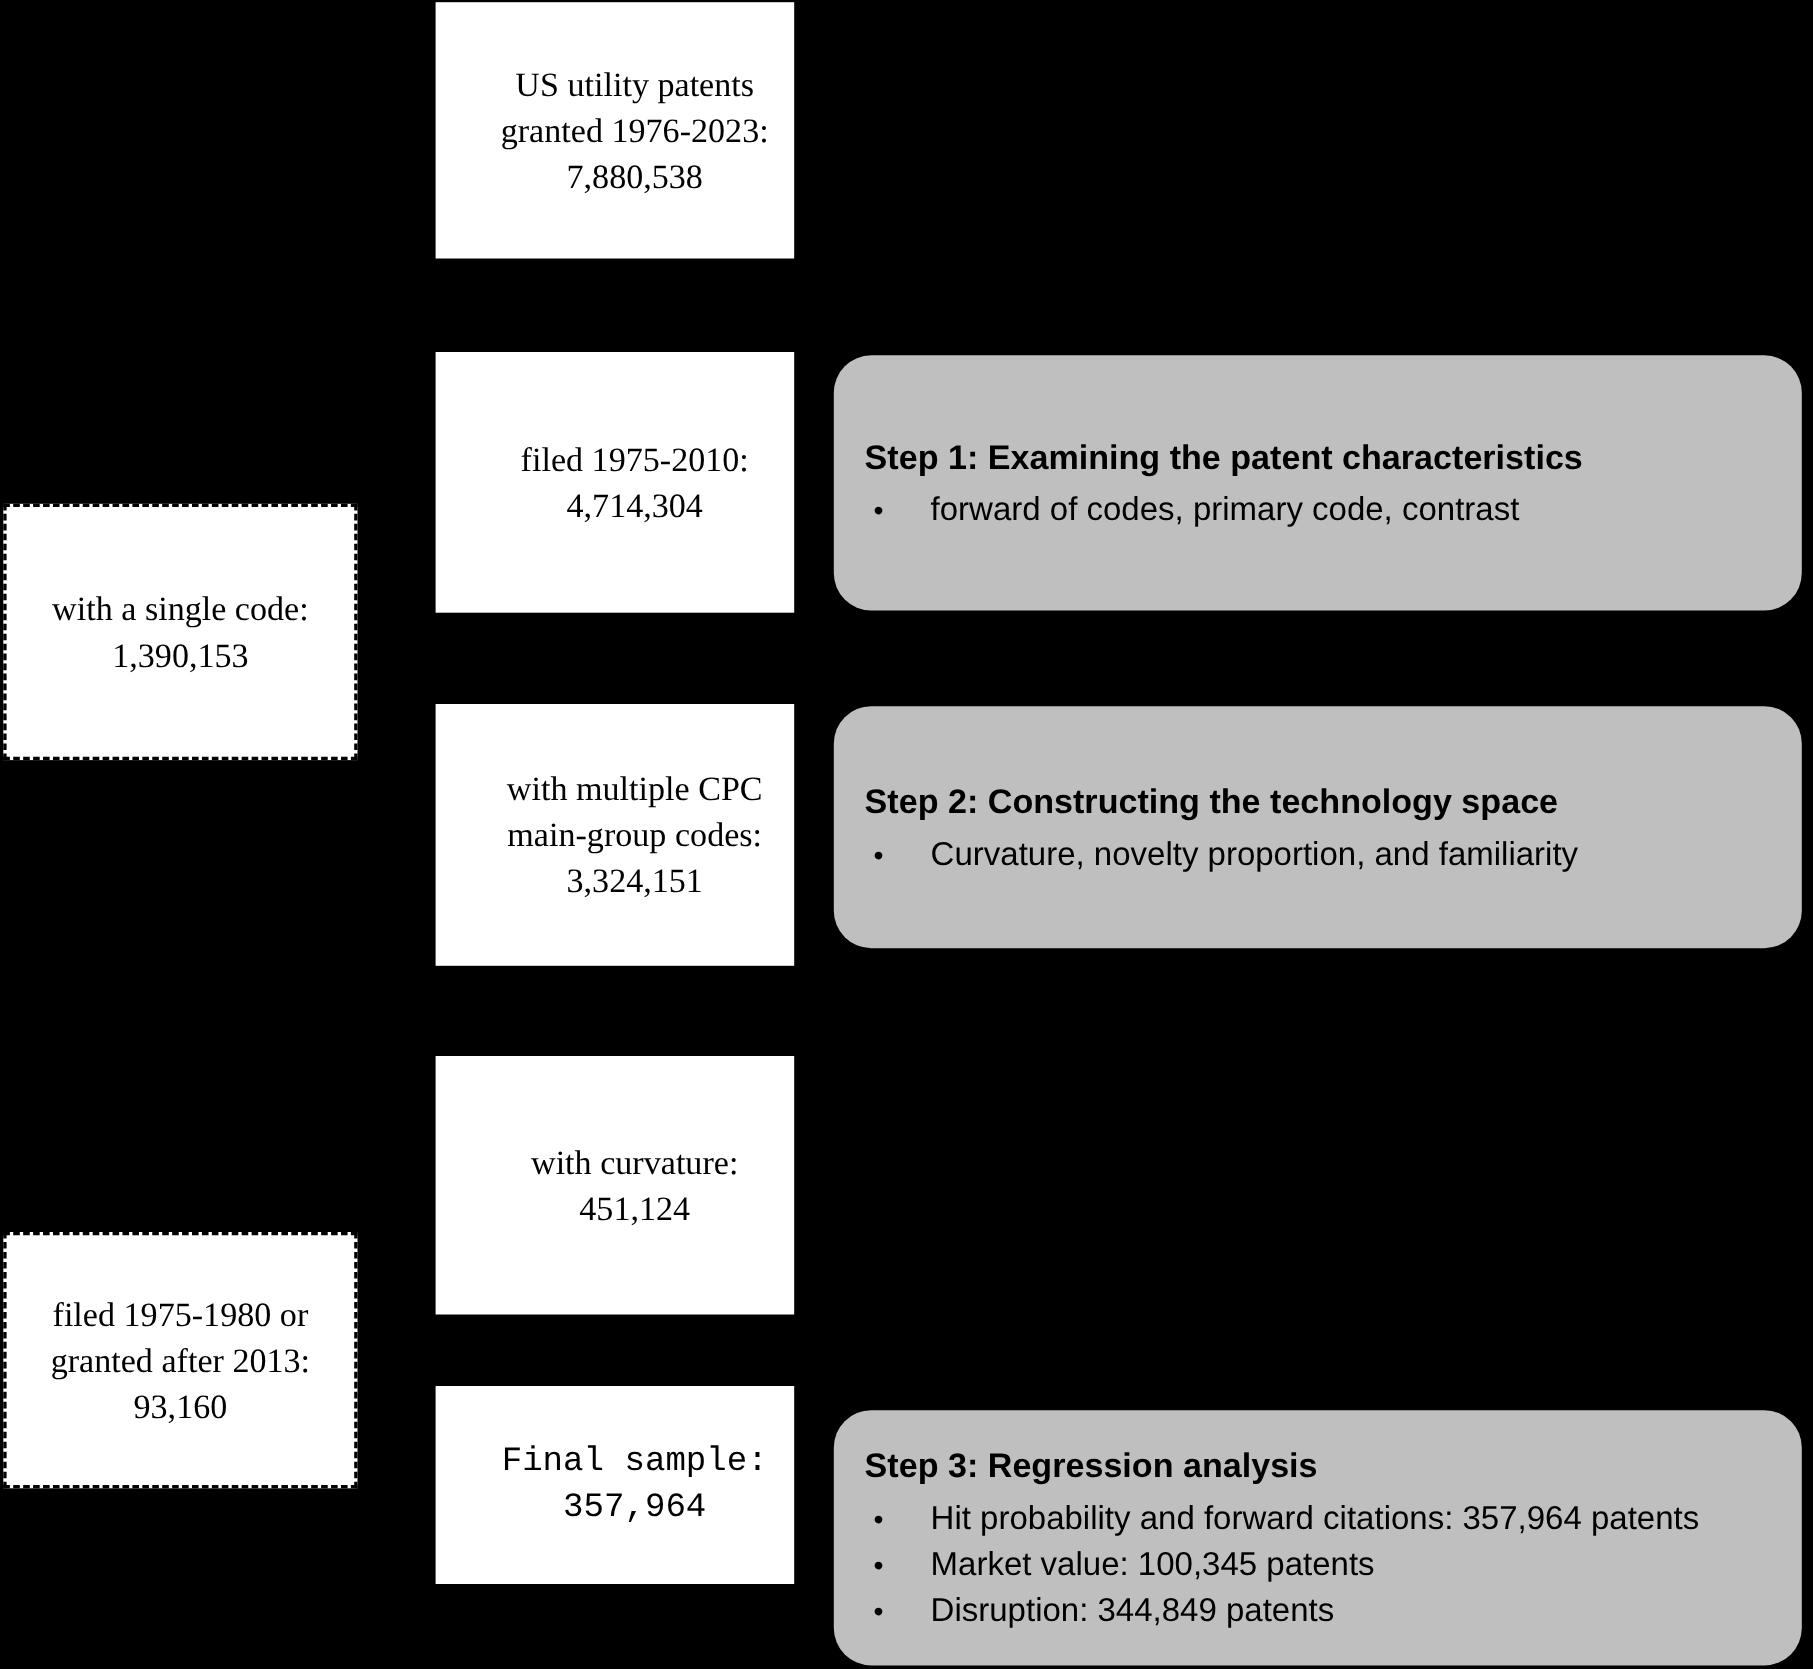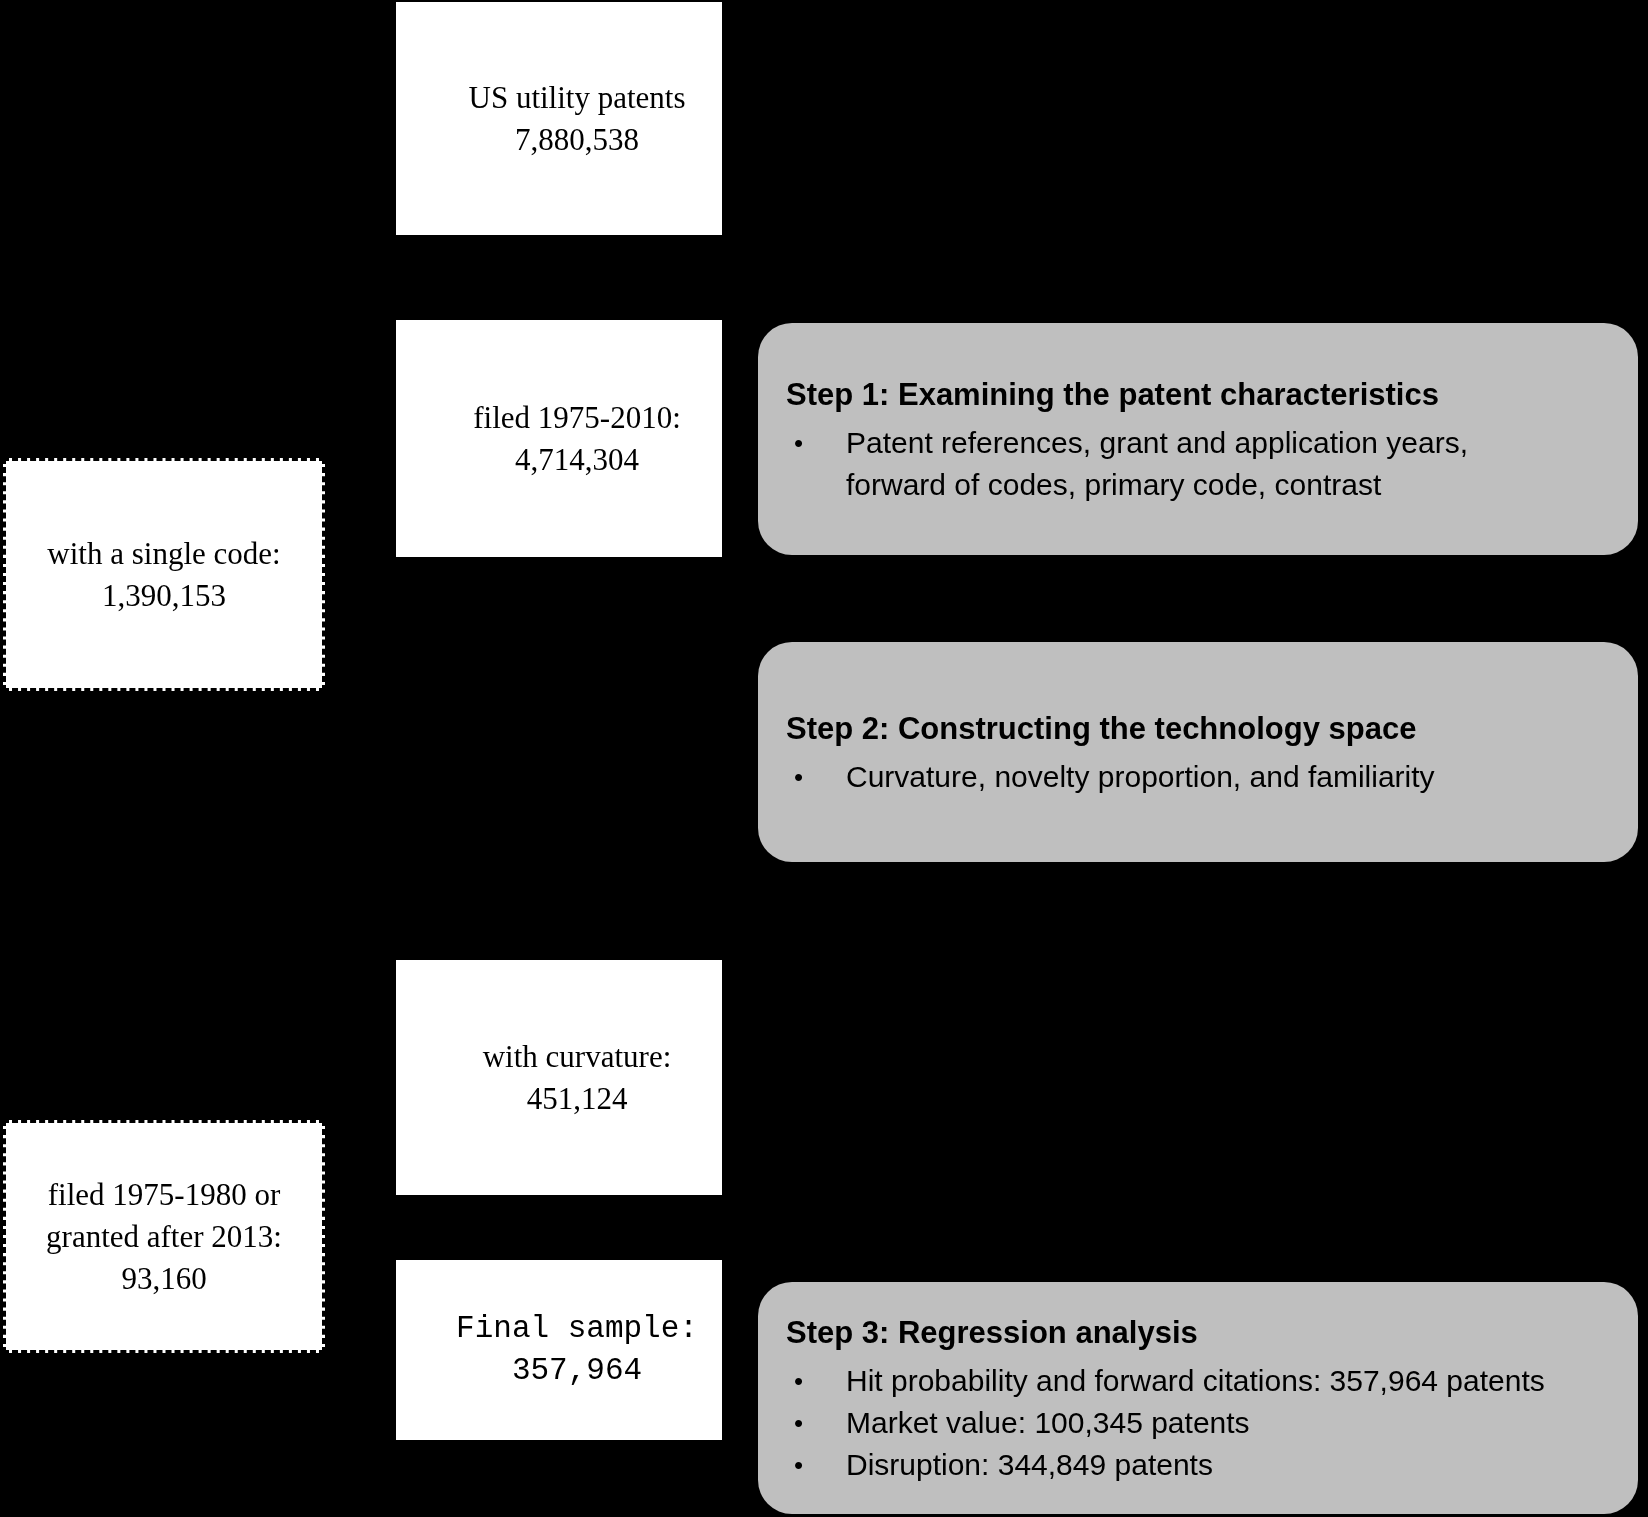--- a/index.html
+++ b/index.html
@@ -89,28 +89,34 @@
   #step-box-2 { top: 642px;  height: 220px; }
   #step-box-3 { top: 1282px; height: 232px; }
 </style>
 </head>
 <body>
 
 <div class="canvas" style="--bg: #000000; --box-fill: #ffffff; --step-fill: #bfbfbf; --text: #000000;">
 
   <div class="box flow-box" id="flow-box-1">
     <span class="line">US utility patents</span>
+    <span class="line">granted 1976-2023:</span>
     <span class="line">7,880,538</span>
   </div>
 
   <div class="box flow-box" id="flow-box-2">
     <span class="line">filed 1975-2010:</span>
     <span class="line">4,714,304</span>
   </div>
 
+  <div class="box flow-box" id="flow-box-3">
+    <span class="line">with multiple CPC</span>
+    <span class="line">main-group codes:</span>
+    <span class="line">3,324,151</span>
+  </div>
 
   <div class="box flow-box" id="flow-box-4">
     <span class="line">with curvature:</span>
     <span class="line">451,124</span>
   </div>
 
   <div class="box flow-box" id="flow-box-5">
     <span class="line">Final sample:</span>
     <span class="line">357,964</span>
   </div>
@@ -124,21 +130,20 @@
     <span class="line">filed 1975-1980 or</span>
     <span class="line">granted after 2013:</span>
     <span class="line">93,160</span>
   </div>
 
   <div class="box step-box" id="step-box-1">
     <div class="step-title">Step 1: Examining the patent characteristics</div>
     <div class="bullet-row">
       <span class="bullet-dot">•</span>
       <span class="bullet-text">
-        <span class="line">Patent references, grant and application years,</span>
         <span class="line">forward of codes, primary code, contrast</span>
       </span>
     </div>
   </div>
 
   <div class="box step-box" id="step-box-2">
     <div class="step-title">Step 2: Constructing the technology space</div>
     <div class="bullet-row">
       <span class="bullet-dot">•</span>
       <span class="bullet-text">

